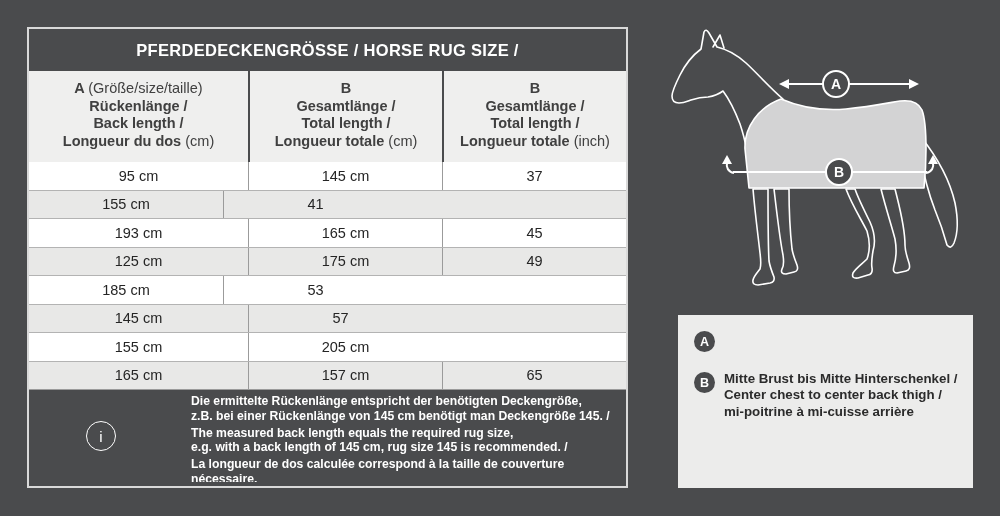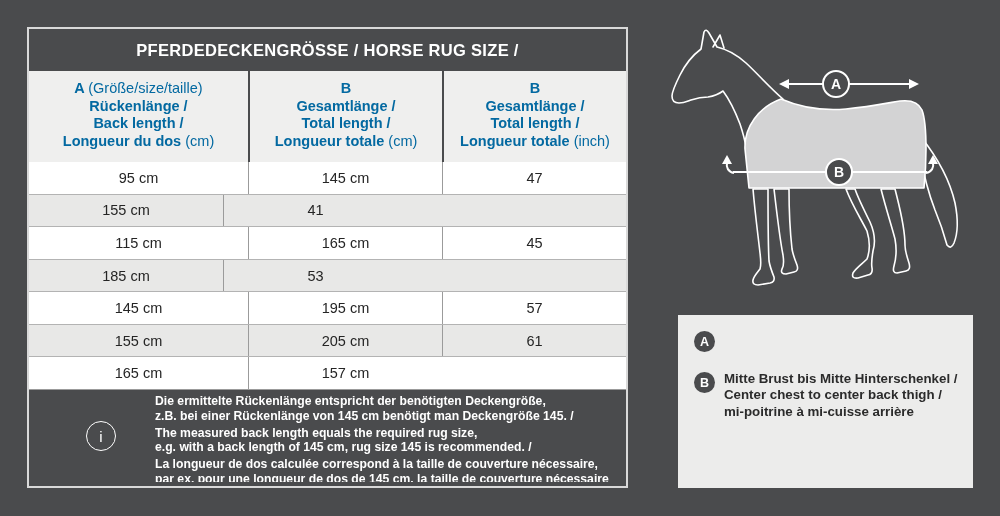--- a/index.html
+++ b/index.html
@@ -17,21 +17,21 @@
     border:2px solid #d9d9d9; display:flex; flex-direction:column;
   }
   .tbl-title {
     height:42px; background:#4a4b4d; color:#ffffff;
     font-weight:bold; font-size:16.5px; line-height:21px; letter-spacing:.3px;
     display:flex; flex-direction:column; align-items:center; justify-content:center;
     text-align:center;
   }
   .thead { height:91px; display:flex; background:#efefee; }
   .th {
-    text-align:center; color:#0369a1; font-size:14.5px; line-height:17.5px;
+    text-align:center; color:#404040; font-size:14.5px; line-height:17.5px;
     padding-top:9px; font-weight:bold;
   }
   .th + .th { border-left:2px solid #4a4b4d; }
   .c1 { width:219px; } .c2 { width:194px; } .c3 { width:184px; }
   .th .note, .th .unit { font-weight:normal; }
   .tbody { height:227px; display:flex; flex-direction:column; background:#fff; }
   .trow { flex:1; display:flex;text-align:center; }
   .trow:nth-child(even) { background:#e8e8e7; }
   .trow + .trow { border-top:1px solid #b3b3b3; }
   .td {
@@ -43,21 +43,21 @@
     height:93px; background:#4a4b4d; border-top:1px solid #9b9b9b;
     position:relative; color:#ffffff; overflow:hidden;
   }
   .info-badge {
     position:absolute; left:57px; top:31px; width:30px; height:30px;
     border:1.6px solid #ffffff; border-radius:50%;
     display:flex; align-items:center; justify-content:center;
     font-size:15px; color:#fff;
   }
   .foot-text { margin-left:126px; padding-top:4px; font-weight:bold; font-size:12.2px; line-height:14.8px; }
-  .foot-text p { margin-bottom:2px; }
+  .foot-text p { margin-bottom:2px;margin-left:36px; }
 
   
   .legend {
     position:absolute; left:678px; top:315px; width:295px; height:173px;
     background:#ececeb; padding:15px 12px 0 12px;
   }
   .legend-item { display:flex; align-items:flex-start; }
   .legend-item.second { margin-top:19px; }
   .legend-badge {
     flex:0 0 21px; width:21px; height:21px; border-radius:50%;
@@ -103,48 +103,52 @@
 Total length /
 Longueur totale</span>
       <span class="unit">(inch)</span>
     </div>
   </div>
 
   <div class="tbody">
     <div class="trow">
       <div class="td c1">95 cm</div>
       <div class="td c2">145 cm</div>
-      <div class="td c3">47</div>
+      <div class="td c3">37</div>
     </div>
     <div class="trow">
       <div class="td c2">155 cm</div>
       <div class="td c3">41</div>
     </div>
     <div class="trow">
-      <div class="td c1">115 cm</div>
+      <div class="td c1">193 cm</div>
       <div class="td c2">165 cm</div>
       <div class="td c3">45</div>
     </div>
     <div class="trow">
+      <div class="td c1">125 cm</div>
+      <div class="td c2">175 cm</div>
+      <div class="td c3">49</div>
+    </div>
+    <div class="trow">
       <div class="td c2">185 cm</div>
       <div class="td c3">53</div>
     </div>
     <div class="trow">
       <div class="td c1">145 cm</div>
-      <div class="td c2">195 cm</div>
       <div class="td c3">57</div>
     </div>
     <div class="trow">
       <div class="td c1">155 cm</div>
       <div class="td c2">205 cm</div>
-      <div class="td c3">61</div>
     </div>
     <div class="trow">
       <div class="td c1">165 cm</div>
       <div class="td c2">157 cm</div>
+      <div class="td c3">65</div>
     </div>
   </div>
 
   <div class="tfoot">
     <div class="info-badge">
       <span>i</span>
     </div>
     <div class="foot-text">
       <p class="pre">Die ermittelte Rückenlänge entspricht der benötigten Deckengröße,
 z.B. bei einer Rückenlänge von 145 cm benötigt man Deckengröße 145. /</p>

